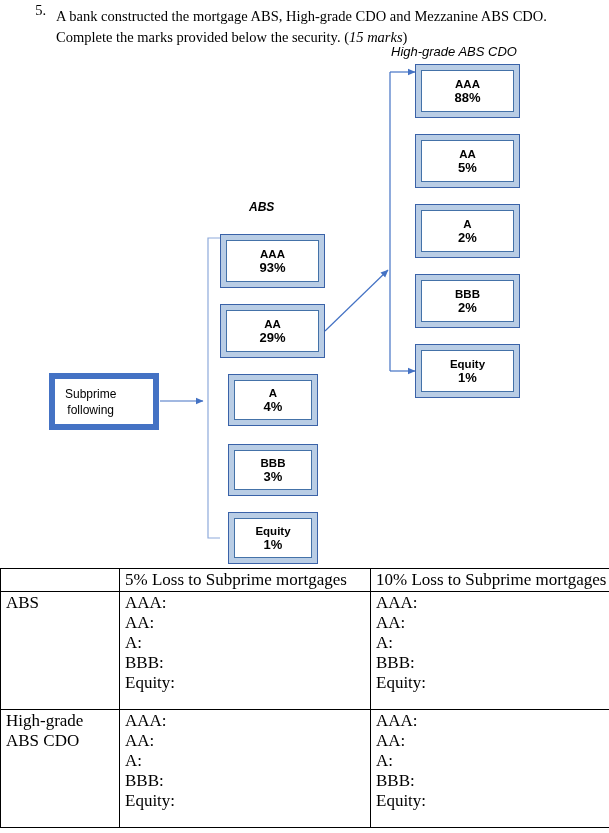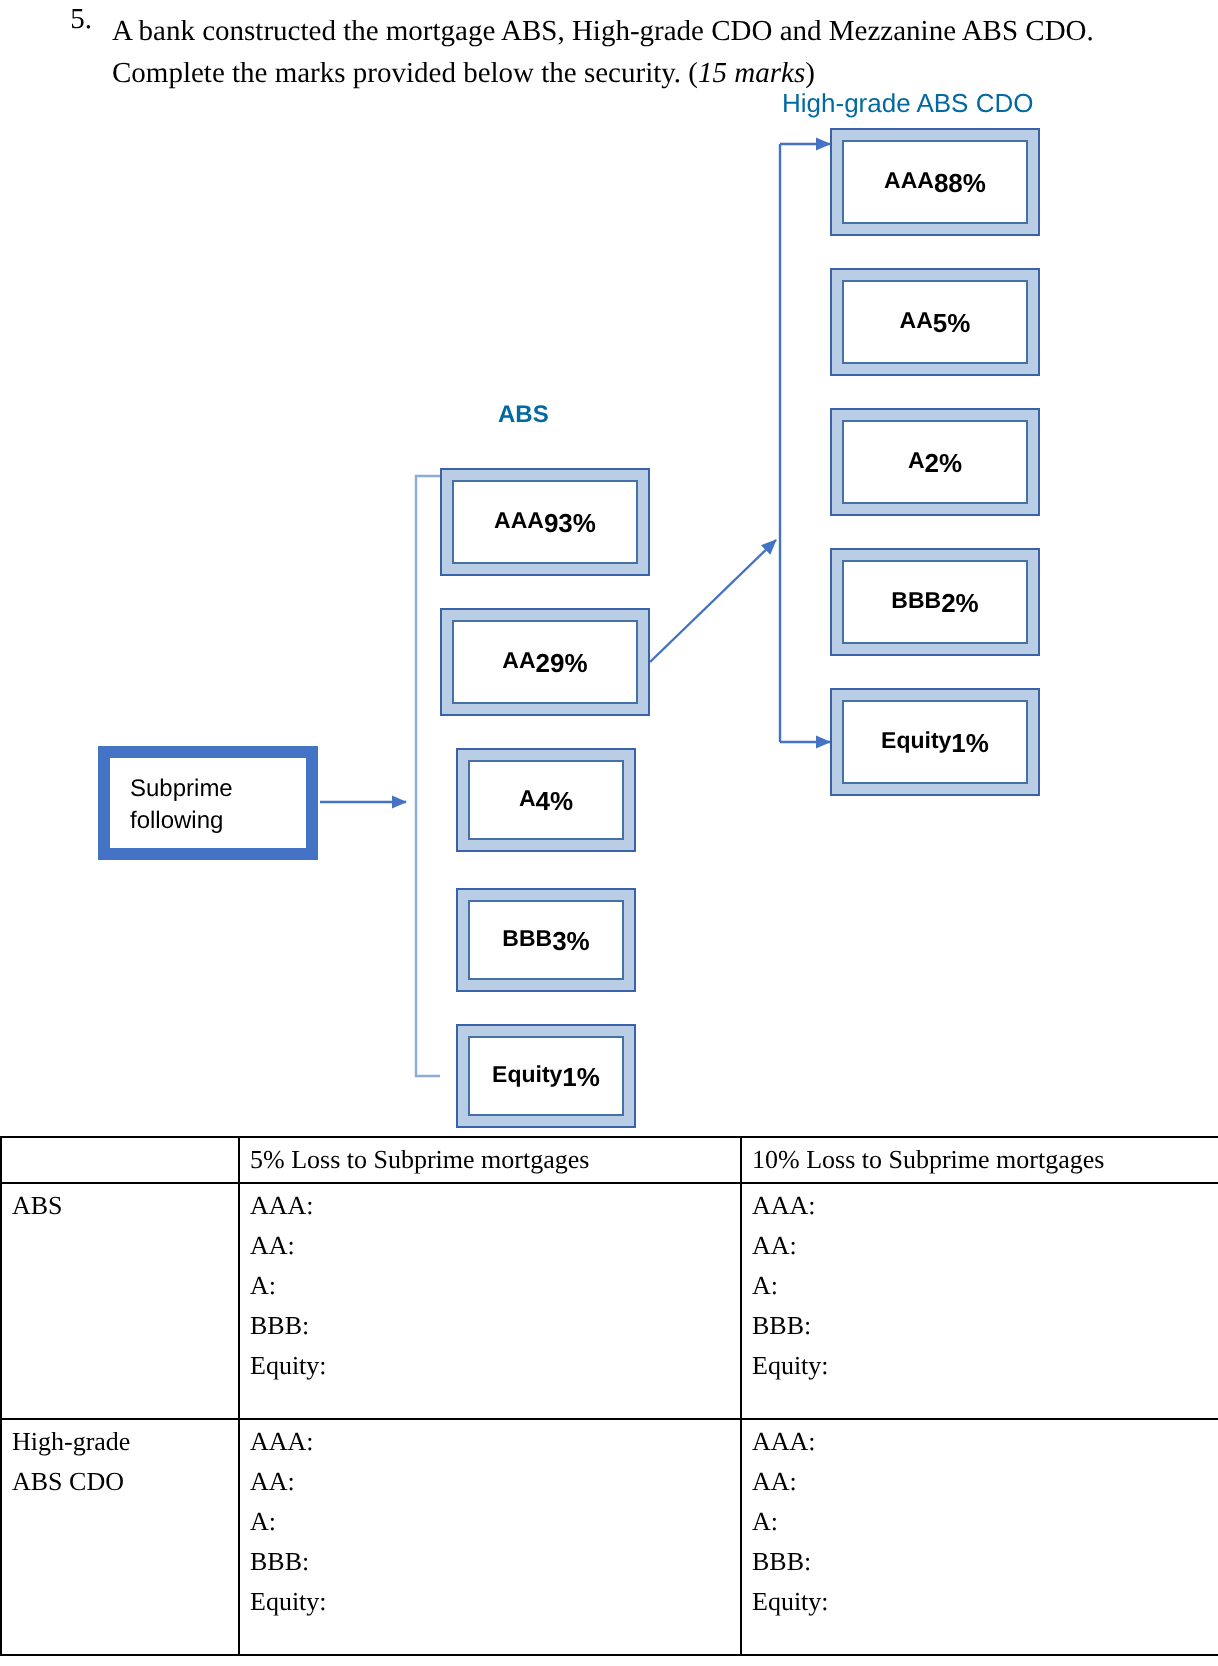--- a/index.html
+++ b/index.html
@@ -58,20 +58,21 @@
     border: 1px solid #3A62A8;
     background: #B9CDE5;
     padding: 5px;
   }
   .tranche .inner {
     box-sizing: border-box;
     width: 100%; height: 100%;
     border: 1px solid #4472A8;
     background: #FFFFFF;
     display: flex;
+    flex-direction: column;
     align-items: center;
     justify-content: center;
     line-height: 13px;
   }
   .tranche .t-name {
     font-family: "Liberation Sans", sans-serif;
     font-weight: bold;
     font-size: 11.5px;
     color: #000000;
   }
@@ -90,30 +91,32 @@
     background: #FFFFFF;
     display: flex;
     align-items: center;
     padding-left: 10px;
   }
   #source-box .s-text {
     font-family: "Liberation Sans", sans-serif;
     font-size: 12px;
     line-height: 16px;
     color: #000000;
+    text-align: center;
   }
 
   
   .col-title {
     position: absolute;
     font-family: "Liberation Sans", sans-serif;
     font-weight: bold;
     font-size: 12px;
-    color: #0369a1;
+    color: #000000;
     white-space: nowrap;
+    font-style: italic;
   }
   .col-title.thin {
     font-weight: normal;
     font-size: 13px;
   }
 
   
   #connectors {
     position: absolute;
     left: 0; top: 0;
@@ -126,21 +129,21 @@
     left: 0;
     top: 568px;
     width: 606px;
     border-collapse: collapse;
     table-layout: fixed;
     font-family: "Liberation Serif", serif;
   }
   #answer-table td {
     border: 1px solid #000000;
     vertical-align: top;
-    font-size: 13px;
+    font-size: 17px;
     line-height: 20px;
     padding: 1px 5px 4px 5px;
   }
   #answer-table td.c0 { width: 108px; }
   #answer-table td.c1 { width: 240px; }
   #answer-table td.c2 { width: 258px; }
   #answer-table tr.hdr td { height: 20px; padding-bottom: 1px; }
   #answer-table tr.body td { height: 112px; }
   .cellline { display: block; white-space: pre; }
 </style>

